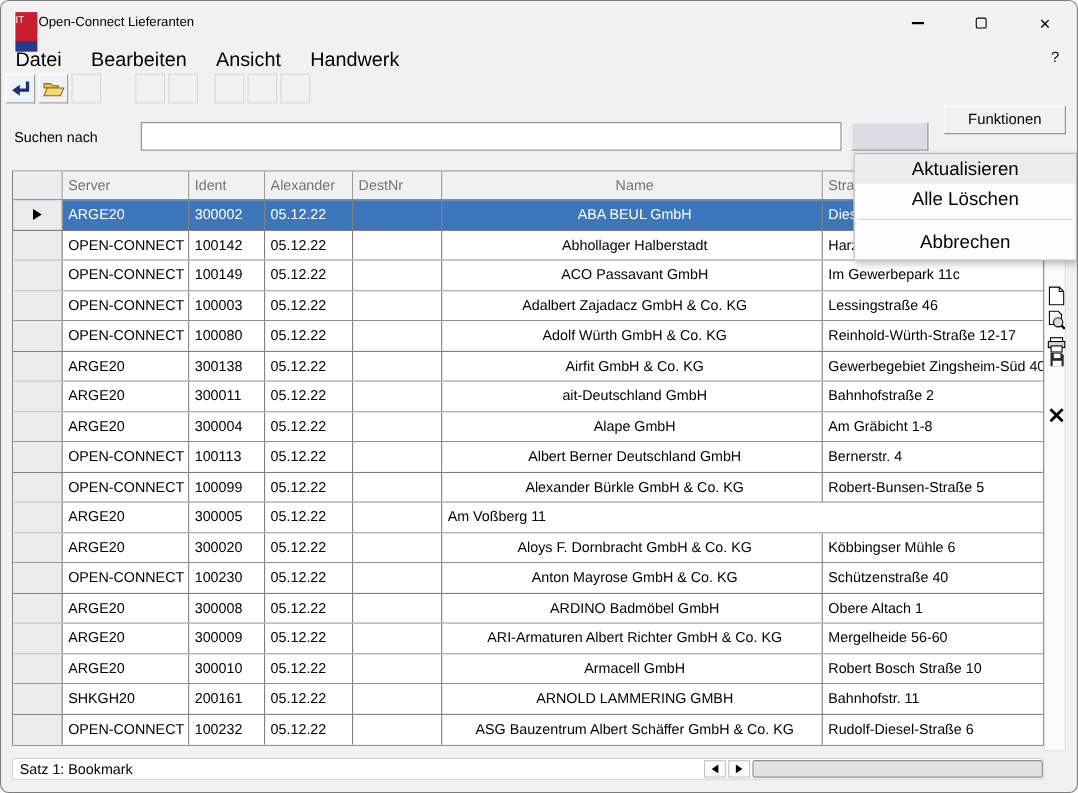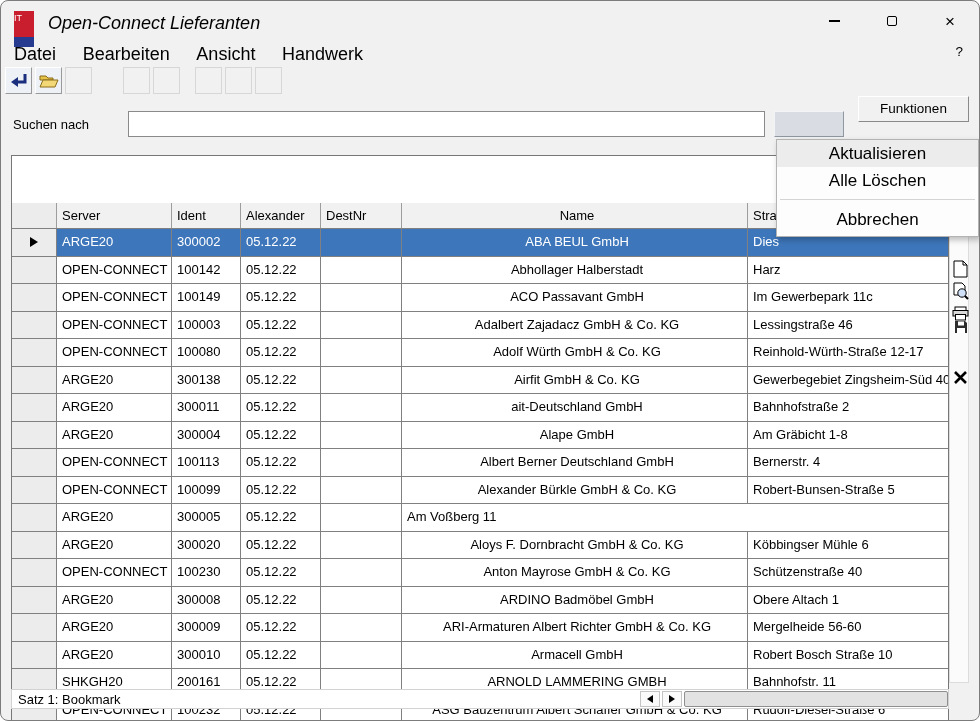--- a/index.html
+++ b/index.html
@@ -7,21 +7,21 @@
   body { font-family: "Liberation Sans", sans-serif; font-size: 13px; color: #000; }
 
   .window { position: absolute; inset: 0; background: #f1f1f1; border: 1px solid #7c7c7c;
             border-radius: 8px; overflow: hidden; }
 
   
   .titlebar { position: absolute; left:0; top:0; right:0; height:40px; }
   .app-icon { position:absolute; left:13px; top:10px; width:20px; height:36px;
               background: linear-gradient(#c81e2d 0 72%, #263a8f 72% 100%);
               color:#fff; font-size:9px; font-weight:normal; line-height:15px; }
-  .win-title { position:absolute; left:47px; top:12px; font-size:18px;font-style:italic; }
+  .win-title { position:absolute; left:34px; top:12px; font-size:12px; }
   .win-controls { position:absolute; right:0; top:0; height:40px; display:flex; }
   .wc { width:58px; height:40px; display:flex; align-items:center; justify-content:center; }
   .min-glyph { width:11px; height:1.4px; background:#000; display:block; }
   .max-glyph { width:10px; height:10px; border:1.2px solid #000; border-radius:2px; display:block; }
   .close-glyph { font-size:17px; line-height:17px; }
 
   
   .menubar { position:absolute; left:0; top:40px; right:0; height:24px; }
   .menu-item { display:inline-block; padding:3px 10px 0 10px; margin-left:3px; font-size:18px; }
   .menu-help { position:absolute; right:16px; top:3px; font-size:13.5px; }
@@ -46,21 +46,21 @@
 
   
   .dropdown { position:absolute; left:775px; top:138px; width:203px; background:#fdfdfd;
               border:1px solid #b3b3b3; box-shadow:2px 3px 6px rgba(0,0,0,.25); z-index:50; padding-bottom:3px;}
   .mi { height:27px; line-height:27px; text-align:center; font-size:17px; }
   .mi.highlighted { background:#ececec; }
   .msep { height:1px; background:#d4d4d4; margin:5px 3px 6px 3px; }
 
   
   .grid { position:absolute; left:10px; top:154px; width:938px; border:1px solid #777; background:#fff; z-index:5; }
-  .grid-header { display:flex; height:26px; background:#f1f1f1; border-bottom:1px solid #808080; color:#000000;margin-top:47px; }
+  .grid-header { display:flex; height:26px; background:#f1f1f1; border-bottom:1px solid #808080; color:#737373; }
   .grid-header .gc { line-height:25px; padding-left:5px; border-right:1px solid #9d9d9d;
                      overflow:hidden; white-space:nowrap; }
   .grow { display:flex; height:27.5px; background:#fff; border-bottom:1px solid #808080; }
   .grow:last-child { border-bottom:none; }
   .grow .gc { line-height:26px; padding-left:5px; border-right:1px solid #808080;
               overflow:hidden; white-space:nowrap; }
   .gc.sel { width:45px; background:#ececec; padding-left:0; display:flex; align-items:center; justify-content:center; }
   .c-server { width:115px; } .c-ident { width:69px; } .c-hostdate { width:80px; }
   .c-destnr { width:81px; } .c-name { width:346px;text-align:center; } .c-strasse { flex:1; border-right:none !important; }
   .grow.selected { background:#3d76ba; color:#fff; }

